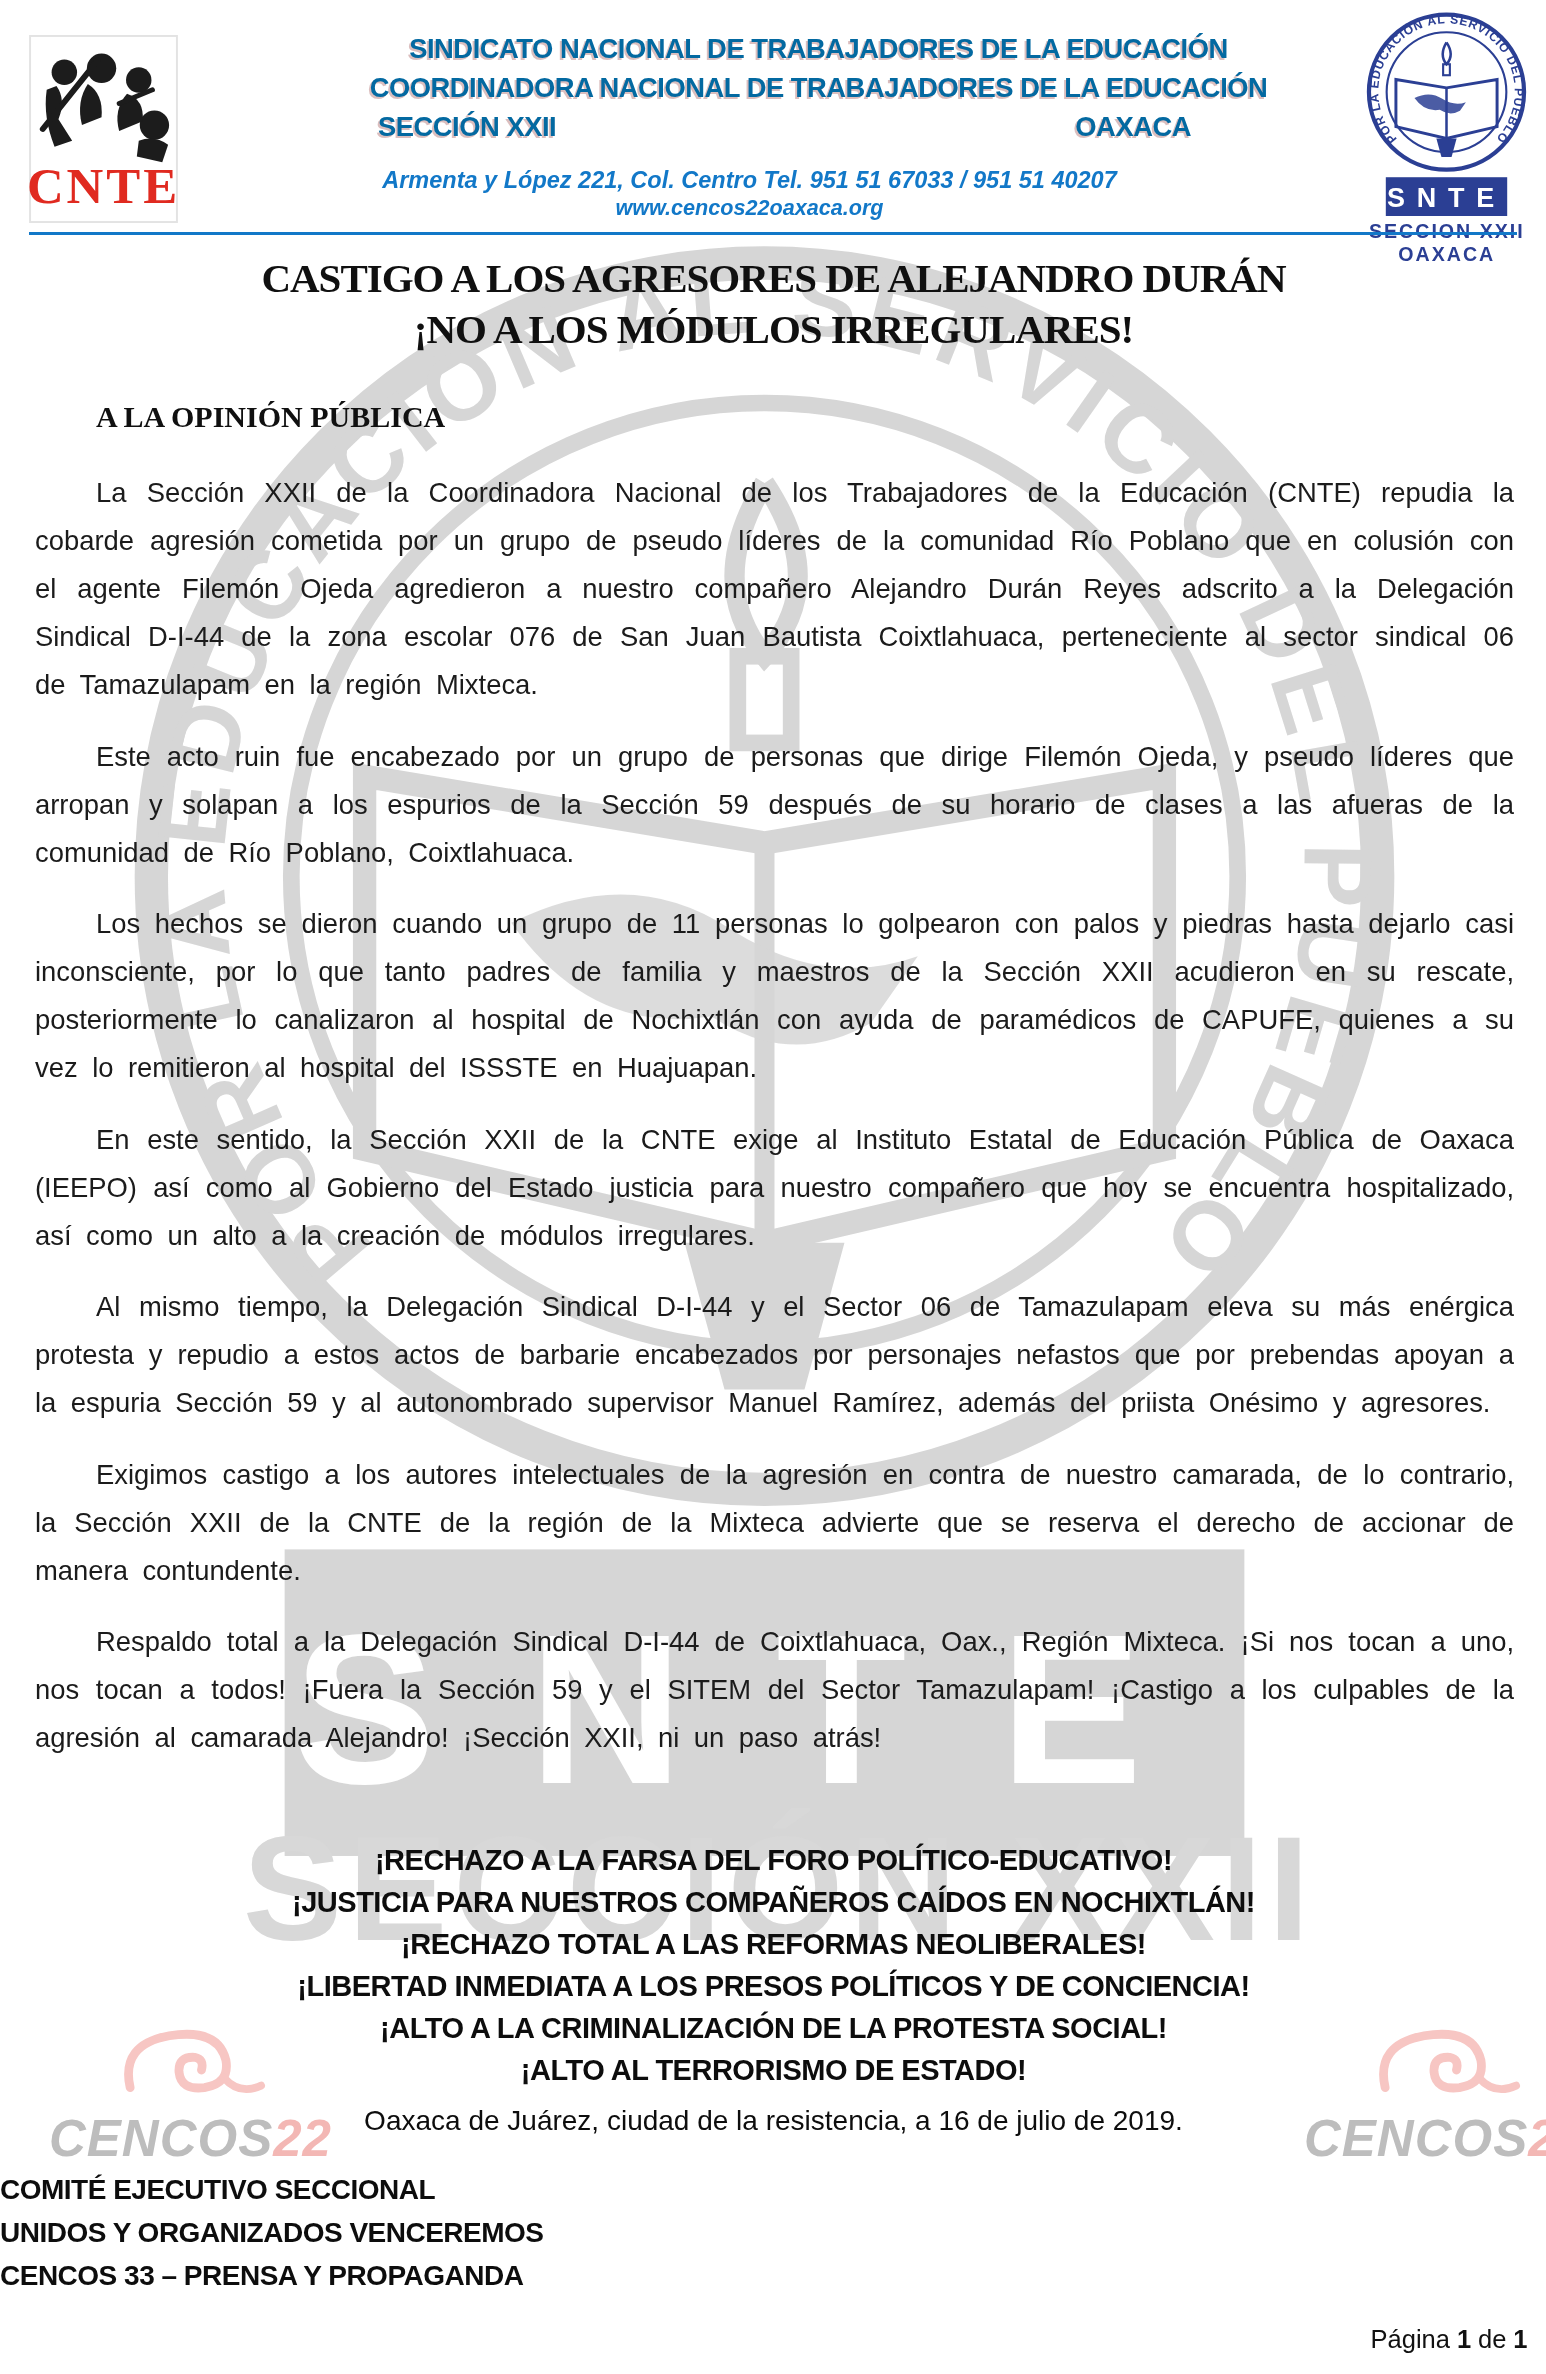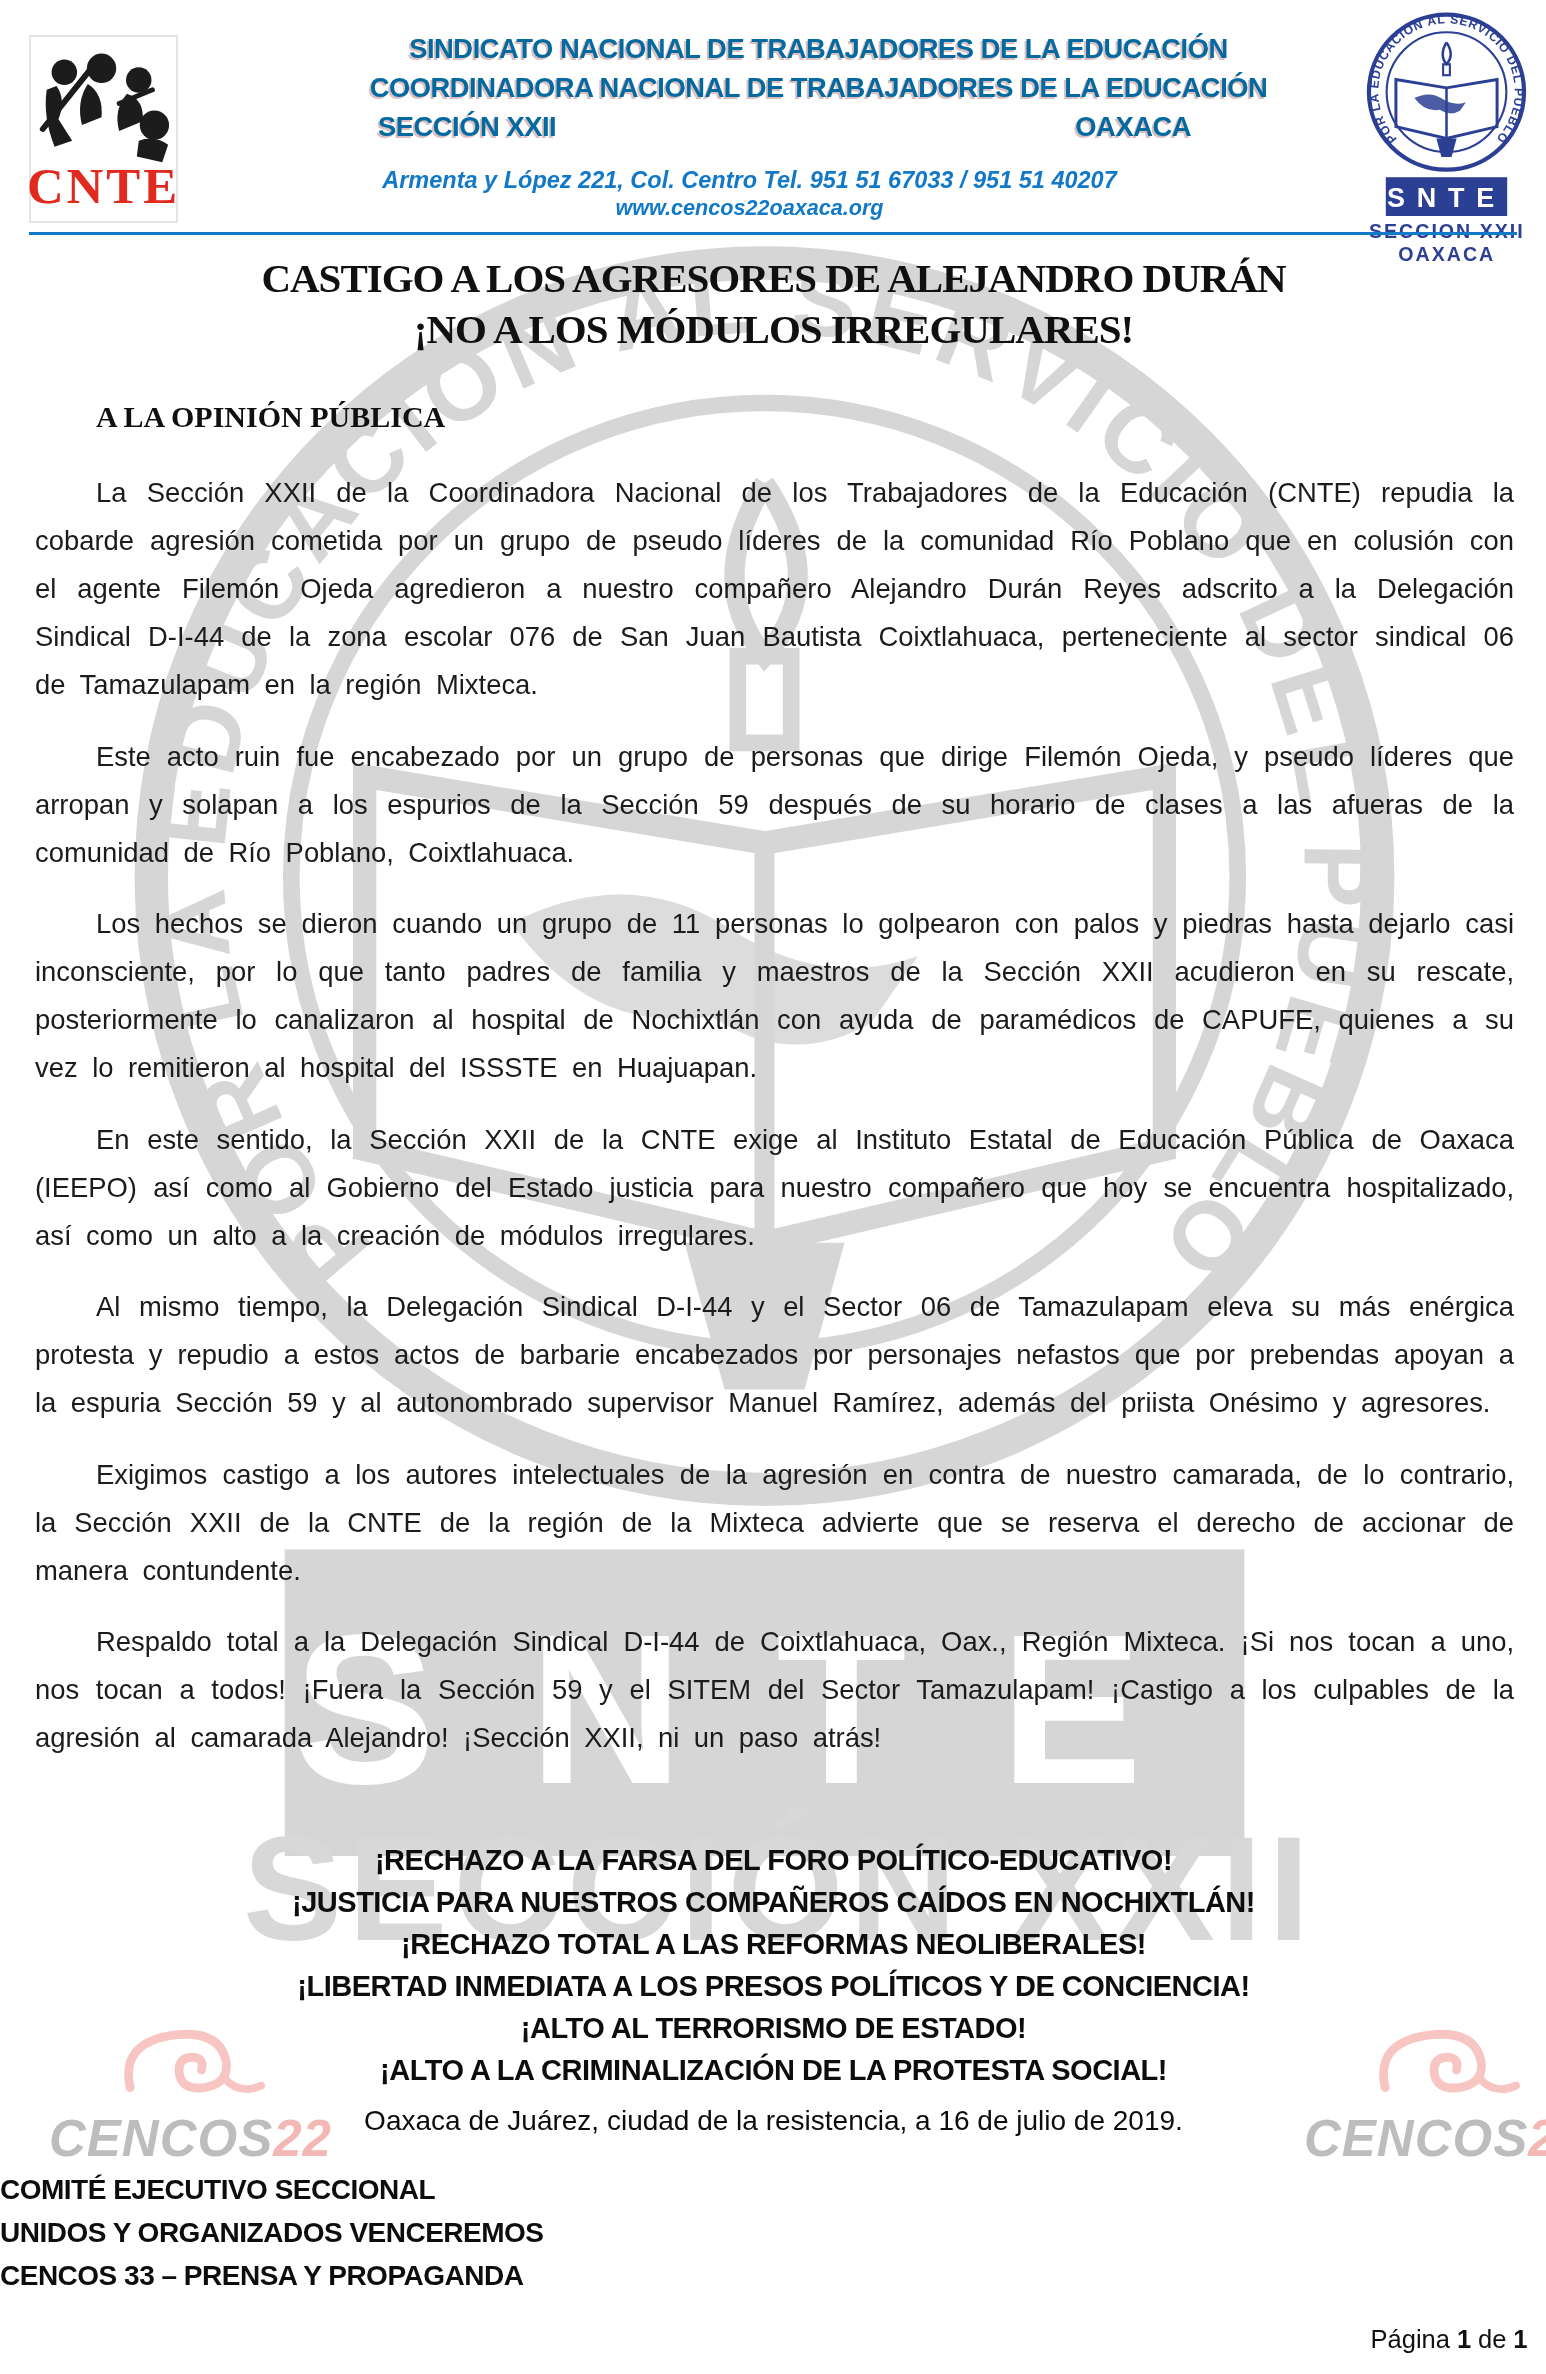--- a/index.html
+++ b/index.html
@@ -188,22 +188,22 @@
     <p>Al mismo tiempo, la Delegación Sindical D-I-44 y el Sector 06 de Tamazulapam eleva su más enérgica protesta y repudio a estos actos de barbarie encabezados por personajes nefastos que por prebendas apoyan a la espuria Sección 59 y al autonombrado supervisor Manuel Ramírez, además del priista Onésimo y agresores.</p>
     <p>Exigimos castigo a los autores intelectuales de la agresión en contra de nuestro camarada, de lo contrario, la Sección XXII de la CNTE de la región de la Mixteca advierte que se reserva el derecho de accionar de manera contundente.</p>
     <p>Respaldo total a la Delegación Sindical D-I-44 de Coixtlahuaca, Oax., Región Mixteca. ¡Si nos tocan a uno, nos tocan a todos! ¡Fuera la Sección 59 y el SITEM del Sector Tamazulapam! ¡Castigo a los culpables de la agresión al camarada Alejandro! ¡Sección XXII, ni un paso atrás!</p>
   </div>
 
   <div class="slogans">
     <div class="slogan">¡RECHAZO A LA FARSA DEL FORO POLÍTICO-EDUCATIVO!</div>
     <div class="slogan">¡JUSTICIA PARA NUESTROS COMPAÑEROS CAÍDOS EN NOCHIXTLÁN!</div>
     <div class="slogan">¡RECHAZO TOTAL A LAS REFORMAS NEOLIBERALES!</div>
     <div class="slogan">¡LIBERTAD INMEDIATA A LOS PRESOS POLÍTICOS Y DE CONCIENCIA!</div>
+    <div class="slogan">¡ALTO A LA CRIMINALIZACIÓN DE LA PROTESTA SOCIAL!</div>
     <div class="slogan">¡ALTO AL TERRORISMO DE ESTADO!</div>
-    <div class="slogan">¡ALTO A LA CRIMINALIZACIÓN DE LA PROTESTA SOCIAL!</div>
   </div>
 
   <div class="dateline">Oaxaca de Juárez, ciudad de la resistencia, a 16 de julio de 2019.</div>
 
   <div class="signoff">
     <div class="signoff-line">COMITÉ EJECUTIVO SECCIONAL</div>
     <div class="signoff-line">UNIDOS Y ORGANIZADOS VENCEREMOS</div>
     <div class="signoff-line">CENCOS 33 – PRENSA Y PROPAGANDA</div>
   </div>
 

